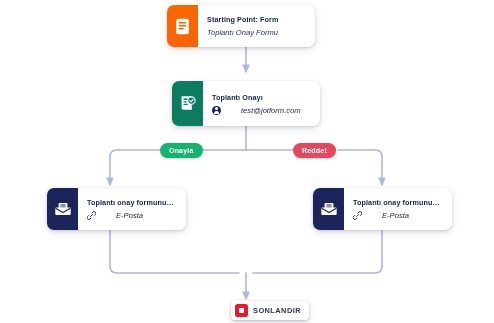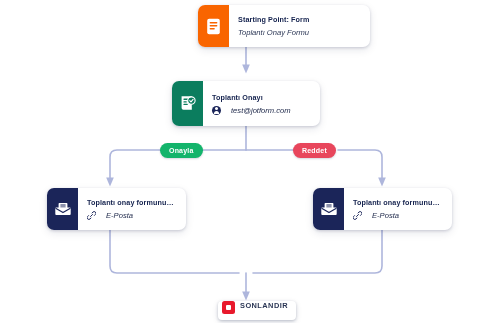--- a/index.html
+++ b/index.html
@@ -42,27 +42,27 @@
     color:#14224e;
     letter-spacing:.1px;
     white-space:nowrap;overflow:hidden;text-overflow:ellipsis;
   }
   .node .sub{
     font-size:7.6px;
     color:#2b3655;
     white-space:nowrap;overflow:hidden;text-overflow:ellipsis;font-style:italic;
   }
   .node .subrow{
-    display:flex;align-items:flex-end;gap:10px;
+    display:flex;align-items:flex-end;gap:20px;
     min-width:0;
   }
   .node .subrow .sub{font-size:7.6px;color:#222c4d;}
 
   
-  #node-start{left:167px;top:5px;width:172px;height:42px;margin-left:31px;}
+  #node-start{left:167px;top:5px;width:148px;height:42px;}
   #node-start .iconbox{background:#F96500;}
   #node-approval{left:172px;top:81px;width:148px;height:45px;}
   #node-approval .iconbox{background:#0B7D5E;}
   #node-email-approved{left:47px;top:188px;width:139px;height:42px;}
   #node-email-rejected{left:313px;top:188px;width:139px;height:42px;}
   #node-email-approved .iconbox,#node-email-rejected .iconbox{background:#1B2559;}
 
   
   .pill{
     position:absolute;
@@ -77,25 +77,25 @@
     z-index:6;
     box-shadow:0 1px 2px rgba(20,30,70,.18);
     white-space:nowrap;
   }
   #pill-approve{left:160px;top:143px;background:#13B46B;}
   #pill-reject{left:293px;top:143px;background:#E8465C;}
 
   
   #node-end{
     position:absolute;
-    left:218px;top:301px;
+    left:231px;top:301px;
     height:19px;
     background:#ffffff;
     border-radius:4px;
-    display:flex;
+    display:flex;align-items:center;
     gap:5px;
     padding:0 8px 0 4px;
     box-shadow:0 1px 3px rgba(20,30,70,.22), 0 2px 6px rgba(20,30,70,.12);
     z-index:6;
   }
   #node-end .stopicon{
     width:13px;height:13px;border-radius:2.5px;
     background:#E8192C;
     display:flex;align-items:center;justify-content:center;
     flex:0 0 13px;

